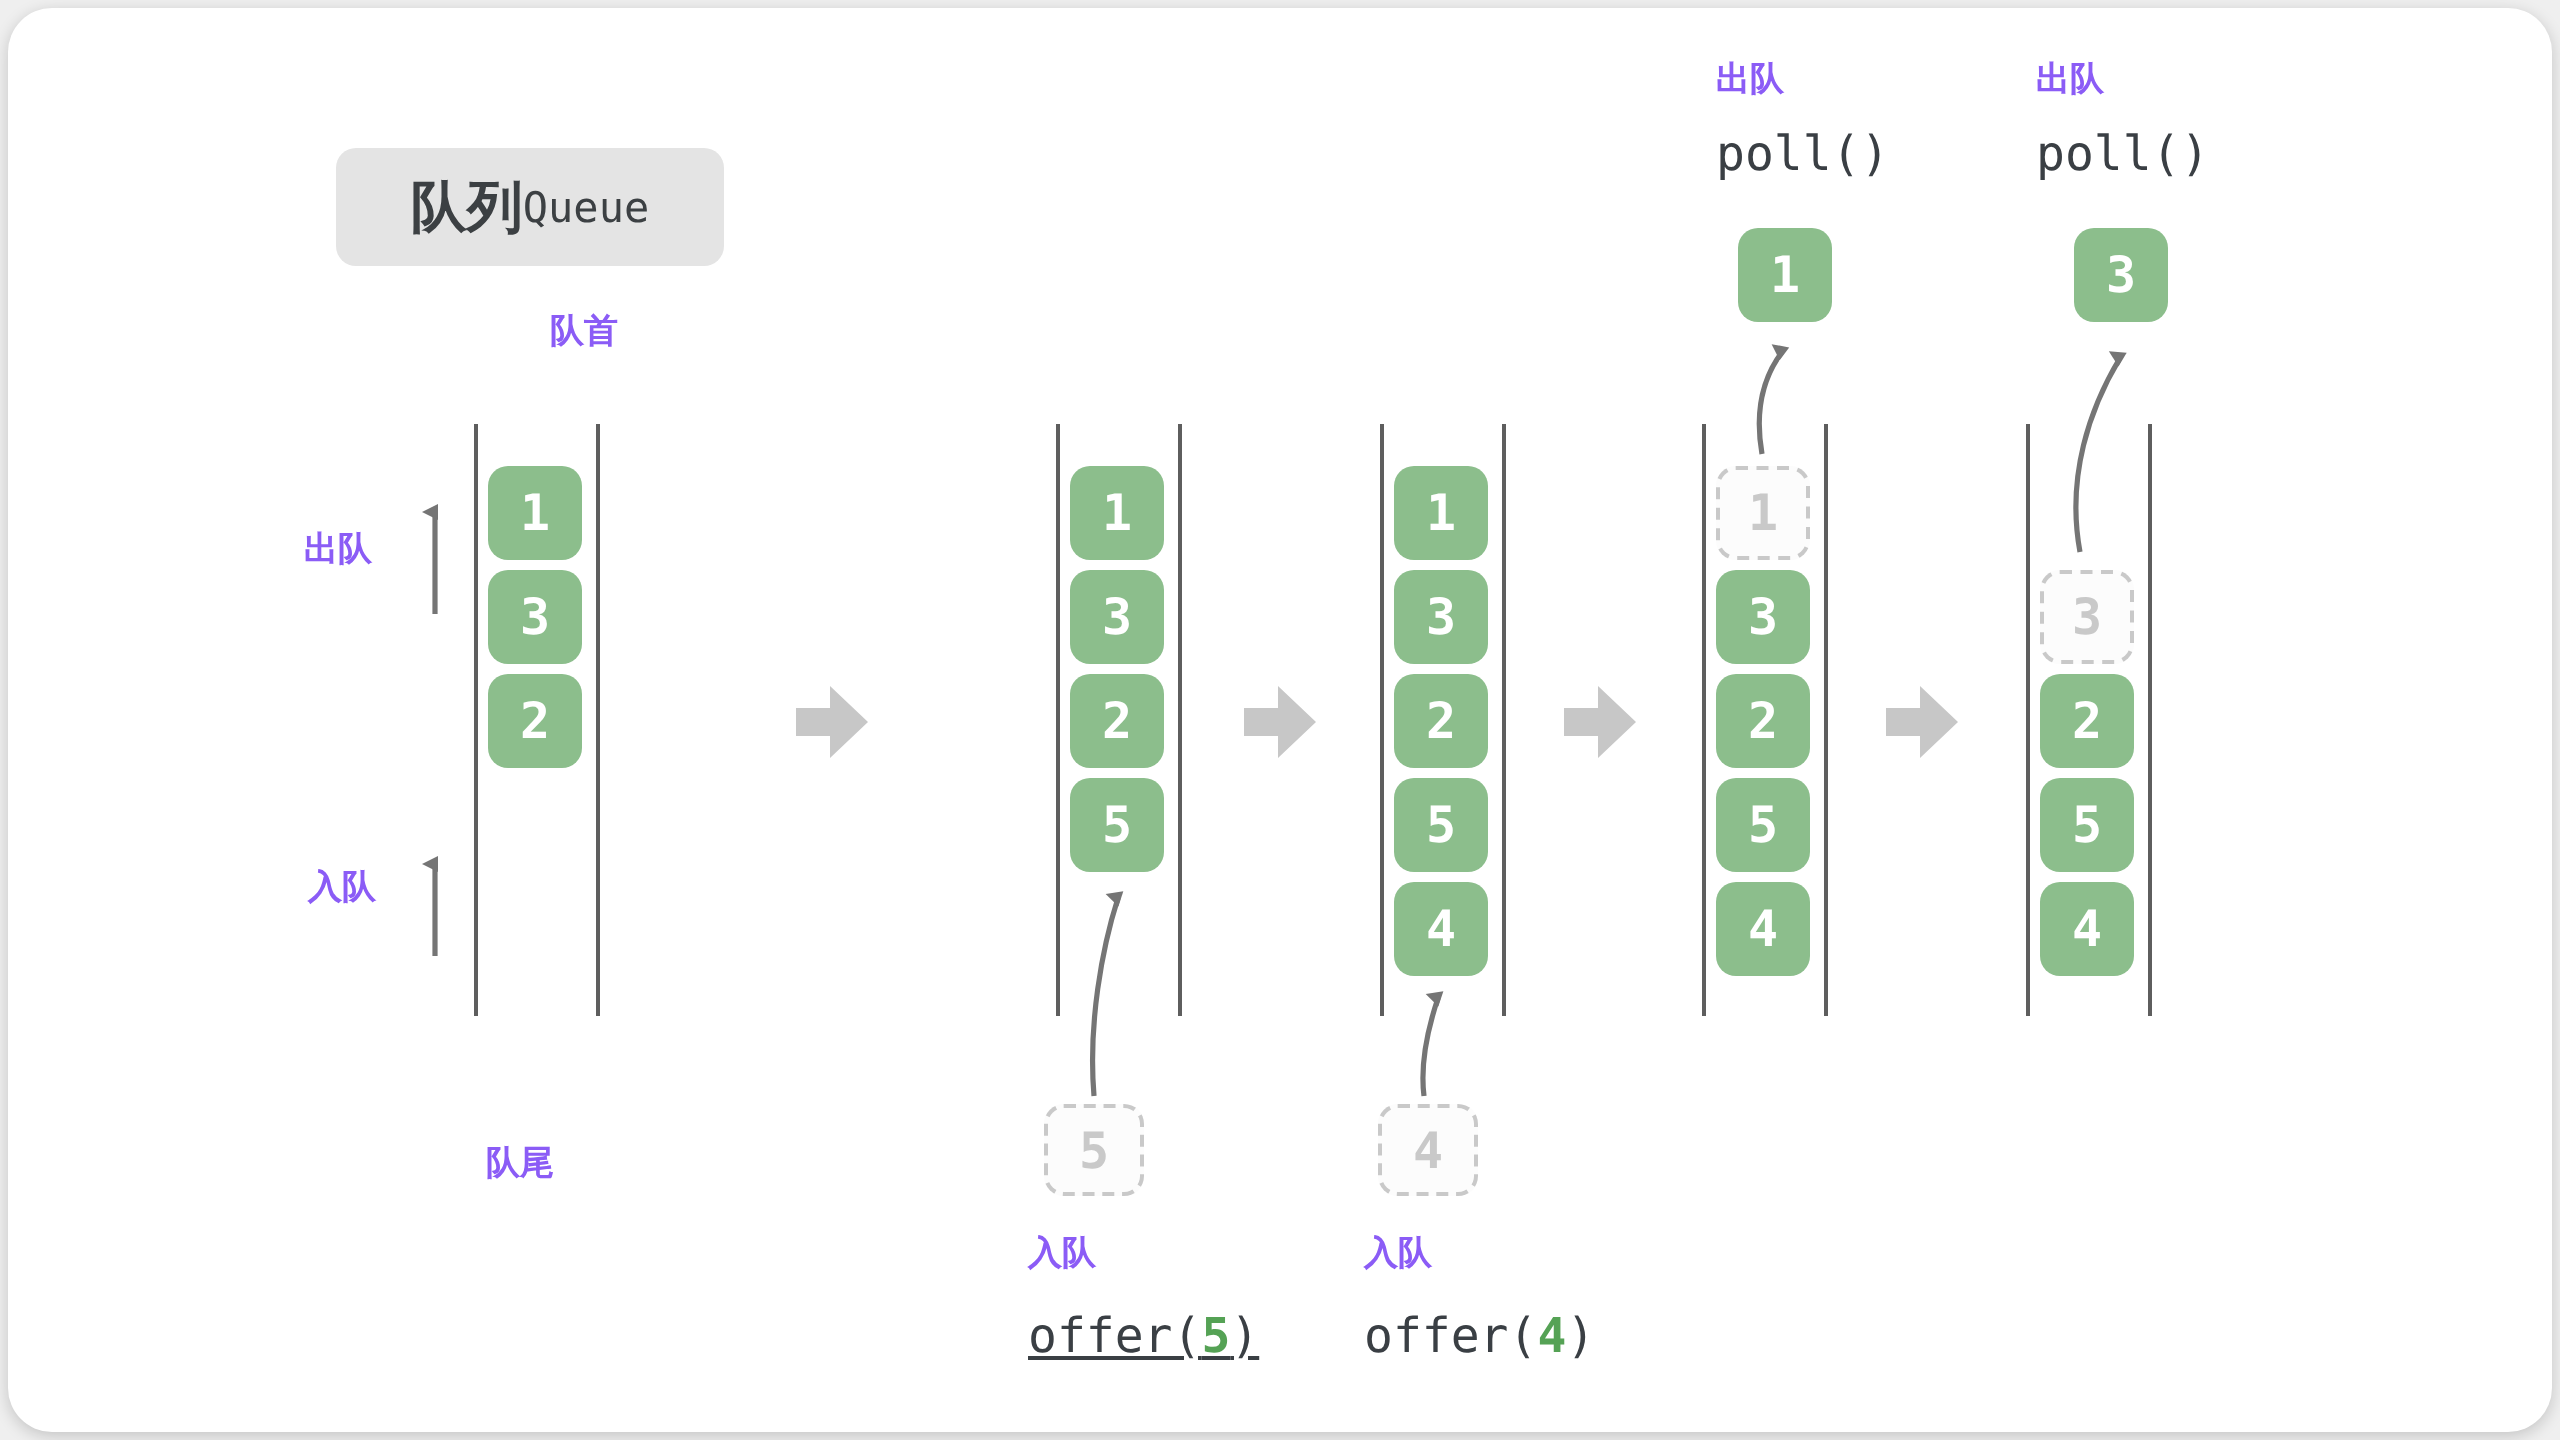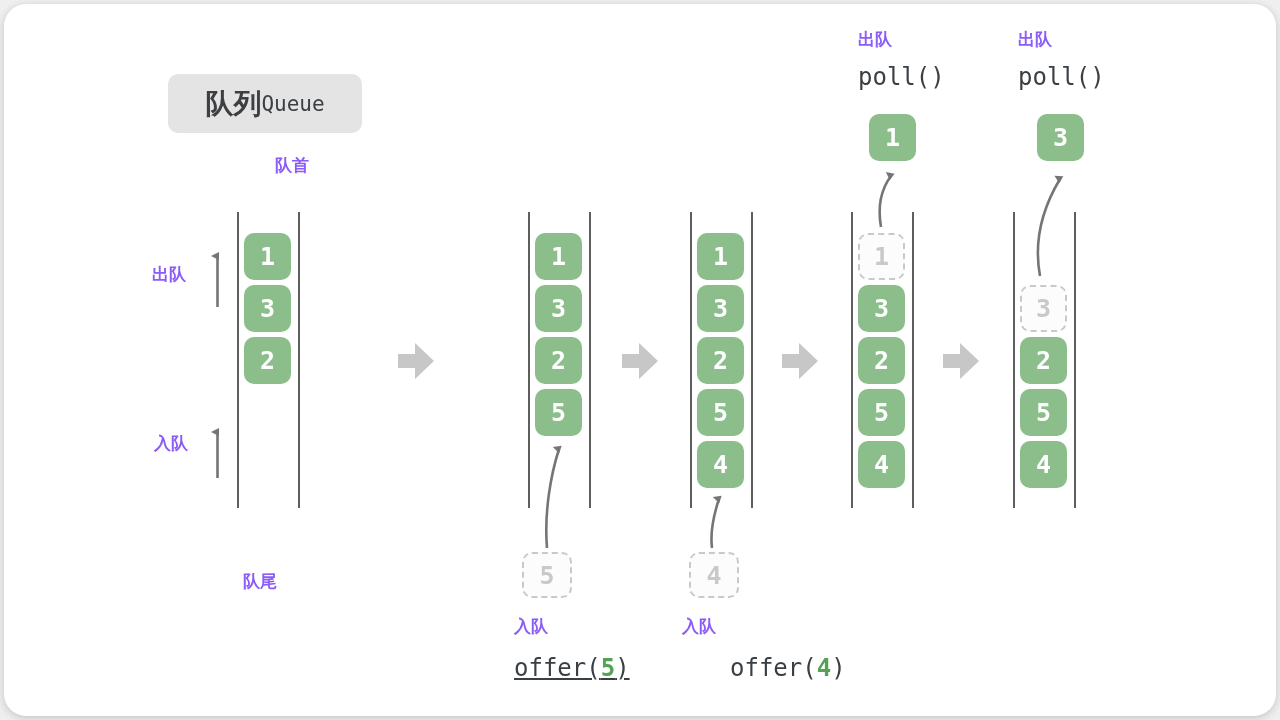--- a/index.html
+++ b/index.html
@@ -115,21 +115,21 @@
       <div>
         <div class="wall" style="left: 690px; top: 212px; height: 296px;"></div>
         <div class="wall" style="left: 751px; top: 212px; height: 296px;"></div>
         <div class="qbox" style="left: 697px; top: 233px;">1</div>
         <div class="qbox" style="left: 697px; top: 285px;">3</div>
         <div class="qbox" style="left: 697px; top: 337px;">2</div>
         <div class="qbox" style="left: 697px; top: 389px;">5</div>
         <div class="qbox" style="left: 697px; top: 441px;">4</div>
         <div class="qbox dashed" style="left: 689px; top: 552px; width: 50px; height: 46px;">4</div>
         <div class="cjk" style="left: 682px; top: 618px;">入队</div>
-        <div class="code" style="left: 682px; top: 656px; margin-left: 48px;"><span>offer(</span><span class="arg">4</span><span>)</span></div>
+        <div class="code" style="left: 682px; top: 656px;"><span>offer(</span><span class="arg">4</span><span>)</span></div>
       </div>
       <div>
         <div class="wall" style="left: 851px; top: 212px; height: 296px;"></div>
         <div class="wall" style="left: 912px; top: 212px; height: 296px;"></div>
         <div class="qbox dashed" style="left: 858px; top: 233px;">1</div>
         <div class="qbox" style="left: 858px; top: 285px;">3</div>
         <div class="qbox" style="left: 858px; top: 337px;">2</div>
         <div class="qbox" style="left: 858px; top: 389px;">5</div>
         <div class="qbox" style="left: 858px; top: 441px;">4</div>
         <div class="cjk" style="left: 858px; top: 31px;">出队</div>

